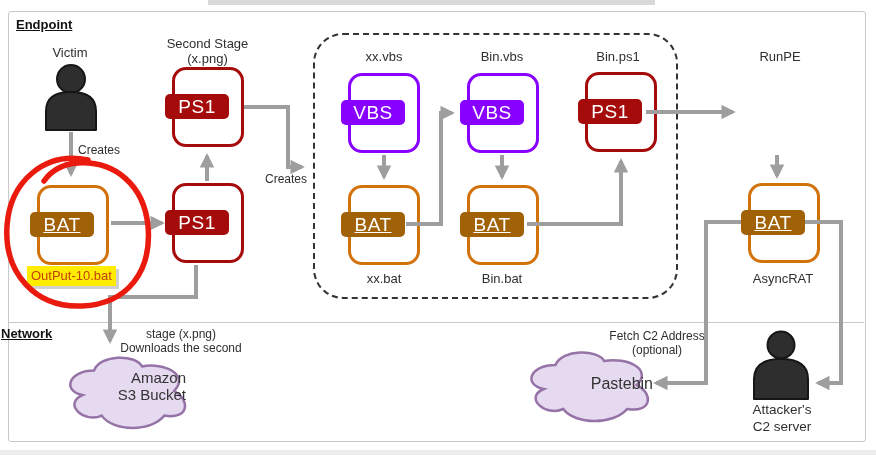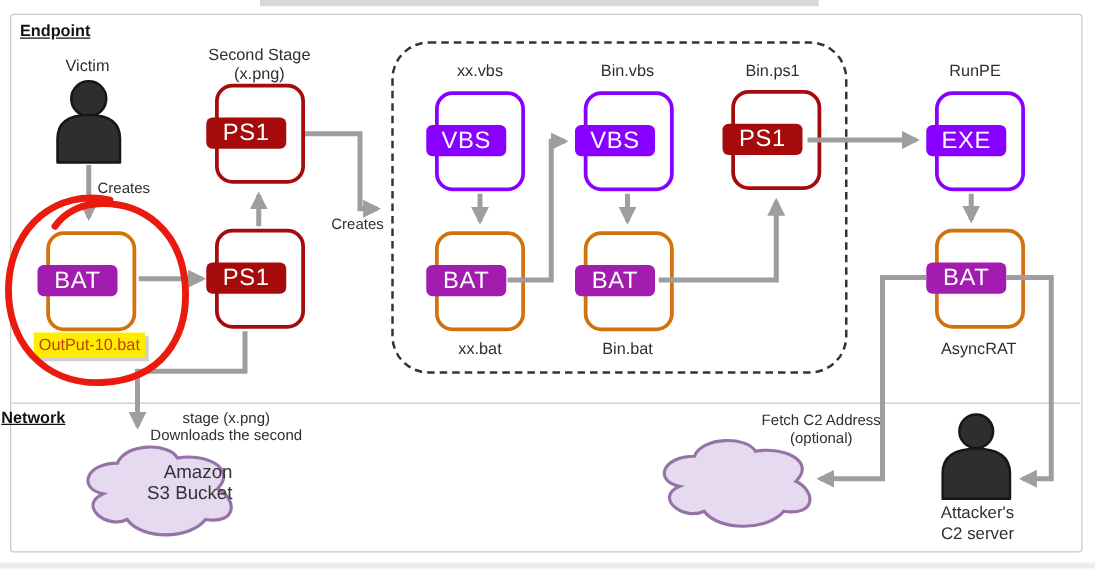--- a/index.html
+++ b/index.html
@@ -10,21 +10,21 @@
   .top-bar{left:208px;top:0;width:447px;height:5px;background:#d8d8d8;z-index:10;}
   .bottom-bar{left:0;top:450px;width:876px;height:5px;background:#ededed;z-index:10;}
   
   .frame{left:8px;top:11px;width:856px;height:429px;border:1.5px solid #c9c9c9;border-radius:3px;background:#fff;z-index:1;}
   .divider{left:9px;top:322px;width:855px;height:0;border-top:1.5px solid #c9c9c9;z-index:1;}
   .section-label{font-size:13px;font-weight:bold;text-decoration:underline;color:#111;z-index:3;}
   
   .file-icon{width:72px;height:80px;border:3px solid;border-radius:14px;background:#fff;box-sizing:border-box;z-index:3;}
   .file-badge{position:absolute;left:-10px;top:24px;width:64px;height:25px;border-radius:5px;
               color:#fff;font-size:19px;line-height:25px;text-align:center;letter-spacing:.5px;}
-  .c-bat{border-color:#D2720B;} .c-bat .file-badge{background:#a21caf;}
+  .c-bat{border-color:#D2720B;} .c-bat .file-badge{background:#a16207;text-decoration:underline;}
   .c-ps1{border-color:#A60B0B;} .c-ps1 .file-badge{background:#A60B0B;}
   .c-vio{border-color:#8800FF;} .c-vio .file-badge{background:#8800FF;}
   
   .lbl{font-size:13px;text-align:center;line-height:15px;z-index:4;color:#2f2f2f;}
   .small-lbl{font-size:12px;text-align:center;line-height:14px;z-index:4;color:#2f2f2f;}
   .cloud-lbl{z-index:4;text-align:right;color:#333;}
   .dashed-group{left:313px;top:33px;width:365px;height:266px;border:2.5px dashed #333;border-radius:30px;z-index:2;box-sizing:border-box;}
   .highlight{left:27px;top:266px;background:#FFEC00;color:#c2410c;font-size:13px;padding:2px 4px 3px 4px;
              z-index:4;box-shadow:3px 3px 0 rgba(170,170,170,.55);}
   svg{display:block;}
@@ -53,20 +53,21 @@
     <path d="M 32,20.5 C 6.4,20.5 0,41 20.5,45.1 C 0,54.1 23,73.8 39.7,65.6 C 51.2,82 89.6,82 102.4,65.6 C 128,69.7 128,49.2 112,41 C 128,24.6 102.4,12.3 80,16.4 C 73.6,4.1 38.4,4.1 32,20.5 Z" fill="#E6DAF0" stroke="#9673A6" stroke-width="2.5"></path>
   </svg>
   <div class="abs cloud-lbl" style="left:62px;top:369px;width:124px;font-size:15px;line-height:17px;">
     <div>Amazon</div>
     <div>S3 Bucket</div>
   </div>
 
   <svg class="abs shape" style="left:521px;top:343px;" width="134" height="84" viewBox="-2 -2 134 84">
     <path d="M 32.5,20 C 6.5,20 0,40 20.8,44 C 0,52.8 23.4,72 40.3,64 C 52,80 91,80 104,64 C 130,68 130,48 113.75,40 C 130,24 104,12 81.25,16 C 74.75,4 39,4 32.5,20 Z" fill="#E6DAF0" stroke="#9673A6" stroke-width="2.5"></path>
   </svg>
+  <div class="abs cloud-lbl" style="left:523px;top:375px;width:130px;font-size:16px;">Pastebin</div>
 
   <svg class="abs shape" style="left:42px;top:63px;" width="58" height="70" viewBox="0 0 58 70">
     <circle cx="29" cy="16" r="14" fill="#2E2E2E" stroke="#161616" stroke-width="2"></circle>
     <path d="M4,67 L4,48 Q4,29 29,29 Q54,29 54,48 L54,67 Z" fill="#2E2E2E" stroke="#161616" stroke-width="2" stroke-linejoin="round"></path>
   </svg>
   <div class="abs lbl" style="left:38px;top:45px;width:64px;">Victim</div>
 
   <svg class="abs shape" style="left:753px;top:329px;" width="58" height="72" viewBox="0 0 58 72">
     <circle cx="28" cy="16" r="13.5" fill="#2E2E2E" stroke="#161616" stroke-width="2"></circle>
     <path d="M1,70 L1,50 Q1,30 28,30 Q55,30 55,50 L55,70 Z" fill="#2E2E2E" stroke="#161616" stroke-width="2" stroke-linejoin="round"></path>
@@ -92,23 +93,20 @@
     <div class="file-badge">BAT</div>
   </div>
   <div class="abs file-icon c-vio" style="left:467px;top:73px;">
     <div class="file-badge">VBS</div>
   </div>
   <div class="abs file-icon c-bat" style="left:467px;top:185px;">
     <div class="file-badge">BAT</div>
   </div>
   <div class="abs file-icon c-ps1" style="left:585px;top:72px;">
     <div class="file-badge">PS1</div>
-  </div>
-  <div class="abs file-icon c-vio" style="left:748px;top:73px;">
-    <div class="file-badge">EXE</div>
   </div>
   <div class="abs file-icon c-bat" style="left:748px;top:183px;">
     <div class="file-badge">BAT</div>
   </div>
 
   <div class="abs lbl" style="left:160px;top:36px;width:95px;">
     <div>Second Stage</div>
     <div>(x.png)</div>
   </div>
   <div class="abs lbl" style="left:344px;top:49px;width:80px;">xx.vbs</div>

